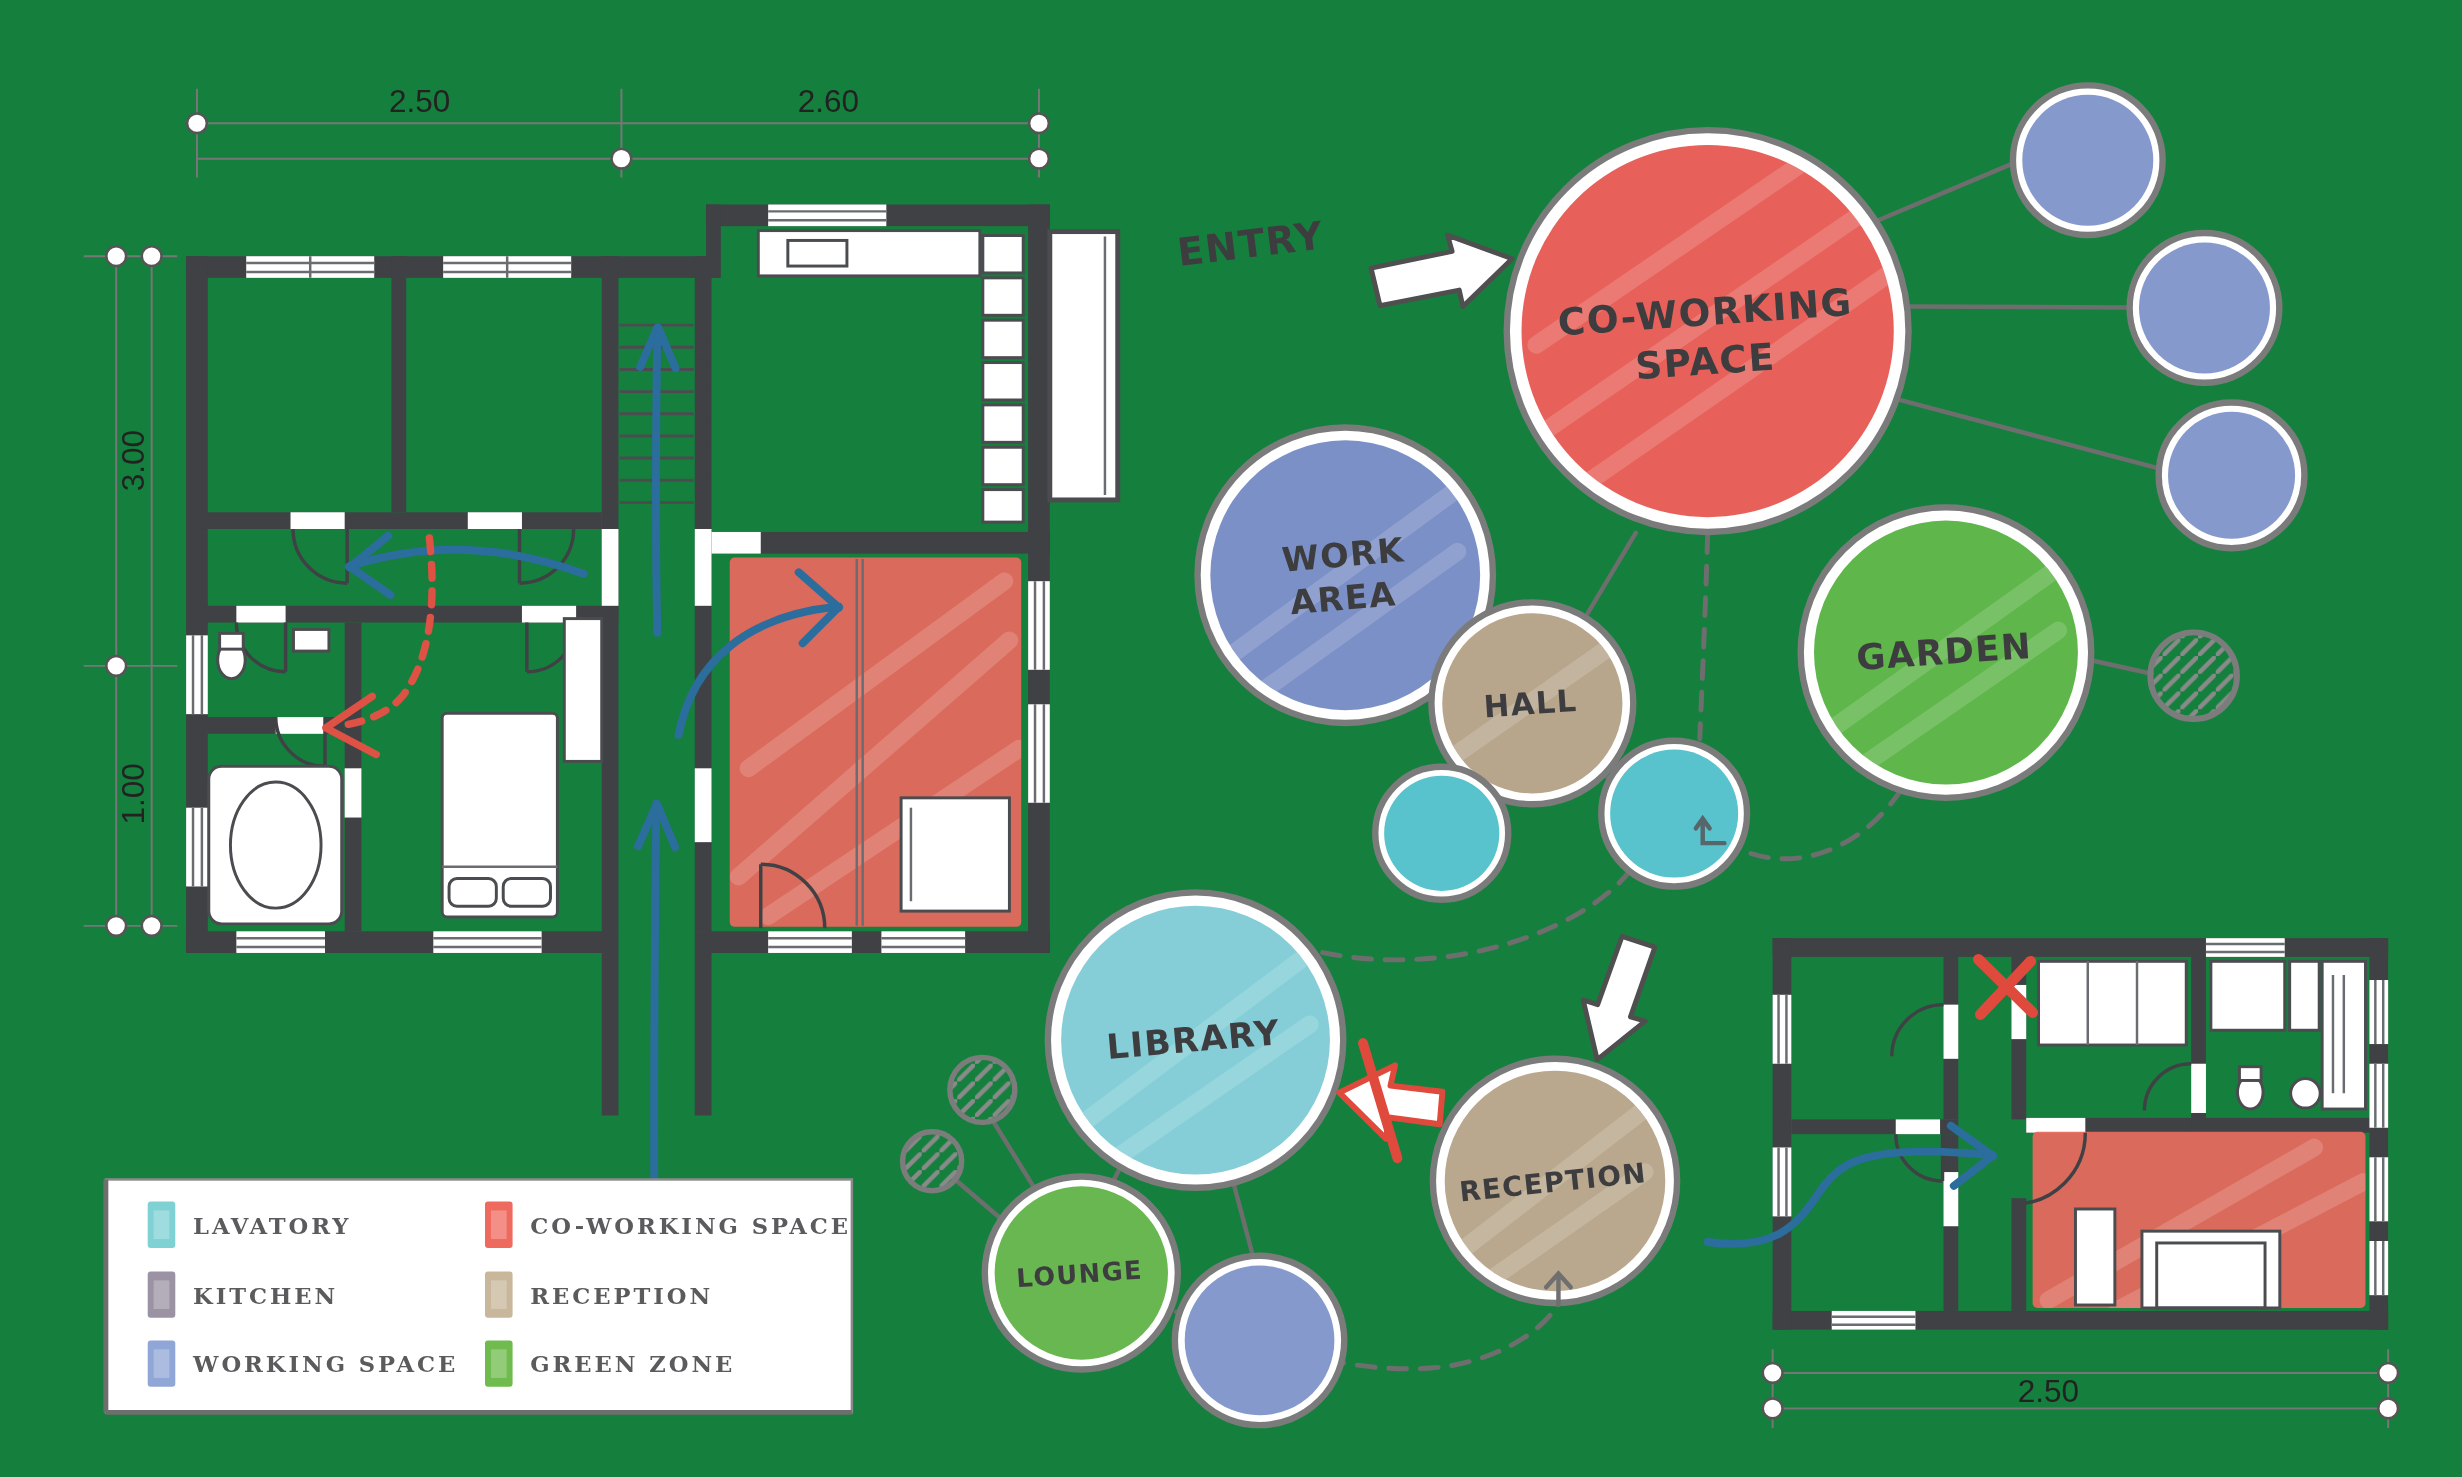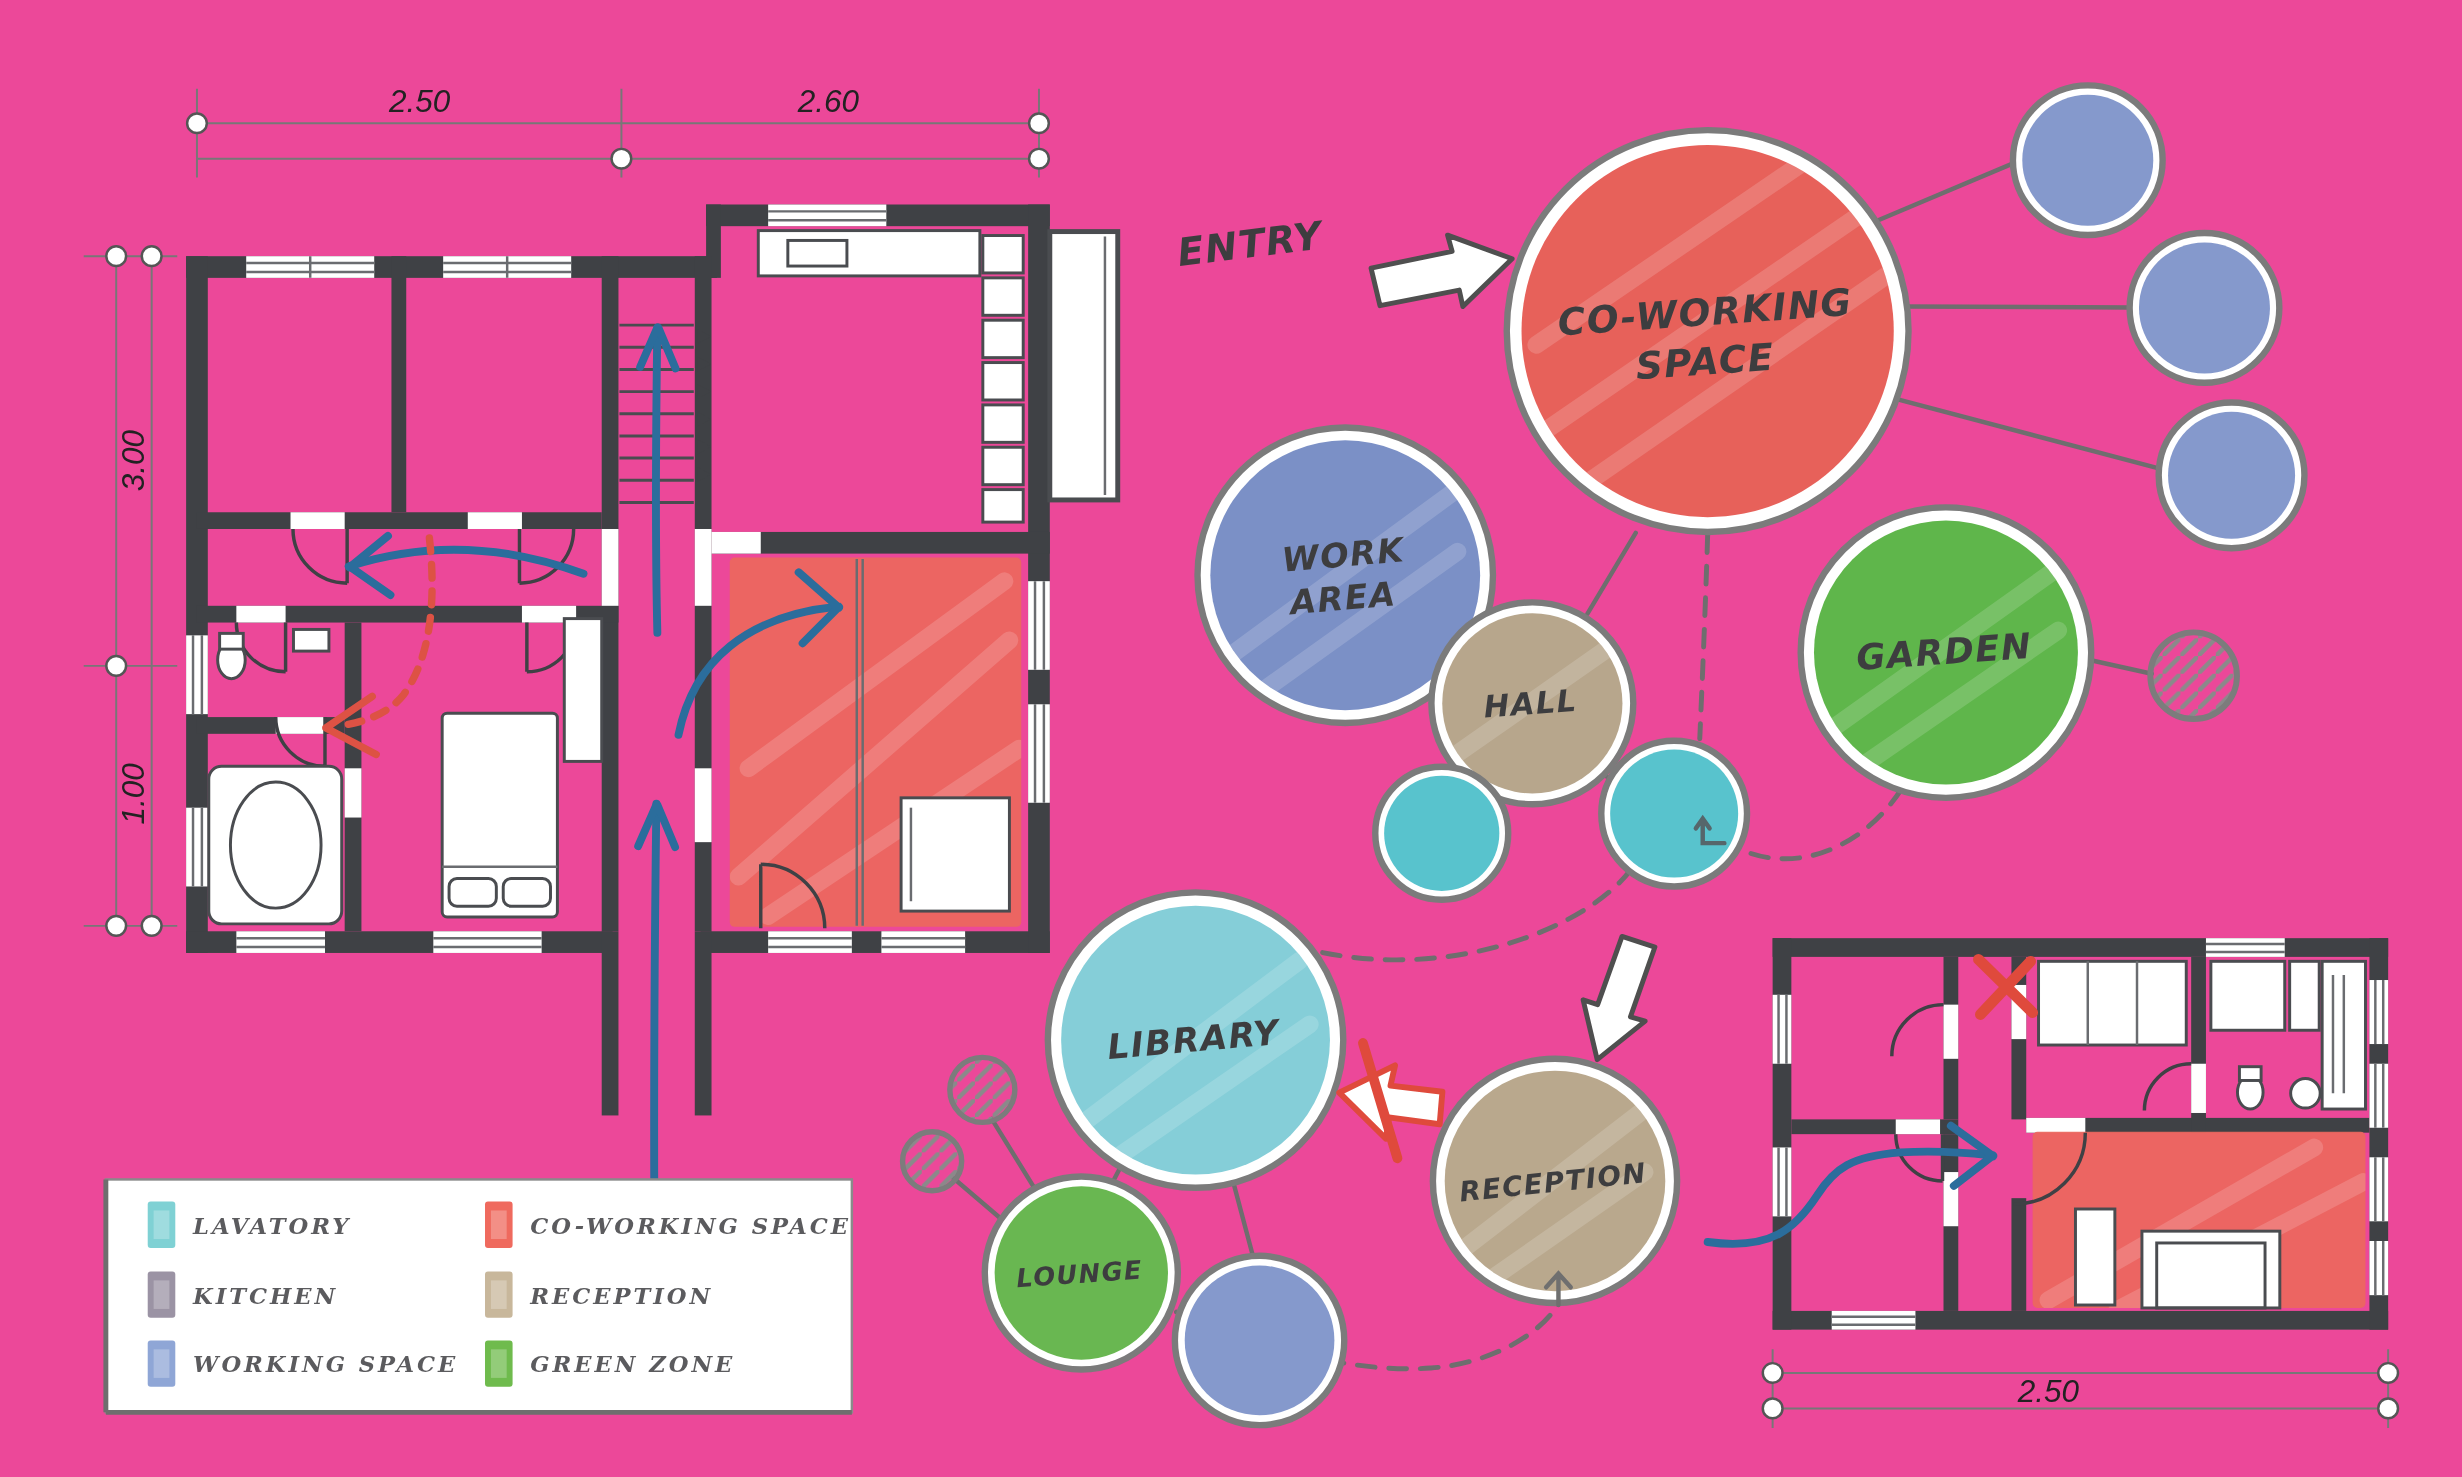--- a/index.html
+++ b/index.html
@@ -1,16 +1,16 @@
 <!DOCTYPE html>
 <html style="font-size:7.9px"><head>
 <meta charset="utf-8">
 <style>
   html,body{margin:0;padding:0;background:#fff;}
-  .canvas{position:relative;width:2462px;height:1478px;background:#ec4899;overflow:hidden;font-style:italic;}
+  .canvas{position:relative;width:2462px;height:1478px;background:#15803d;overflow:hidden;}
   svg{display:block;}
   .hand{font-family:"DejaVu Sans",sans-serif;font-weight:600;fill:#3d3d3f;letter-spacing:3px;}
   .slab{font-family:"DejaVu Serif",serif;font-weight:700;fill:#5b5b5e;letter-spacing:6px;font-size:46px;}
   .dim{font-family:"Liberation Sans",sans-serif;fill:#222;font-size:64px;}
   .wall{fill:#3f4145;}
   .gap{fill:#ffffff;}
   .thin{stroke:#4a4c50;stroke-width:6;fill:#fff;}
   .thinline{stroke:#4a4c50;stroke-width:6;fill:none;}
   .sill{stroke:#6a6c70;stroke-width:5;fill:none;}
   .arc{stroke:#3f4145;stroke-width:7;fill:none;}

